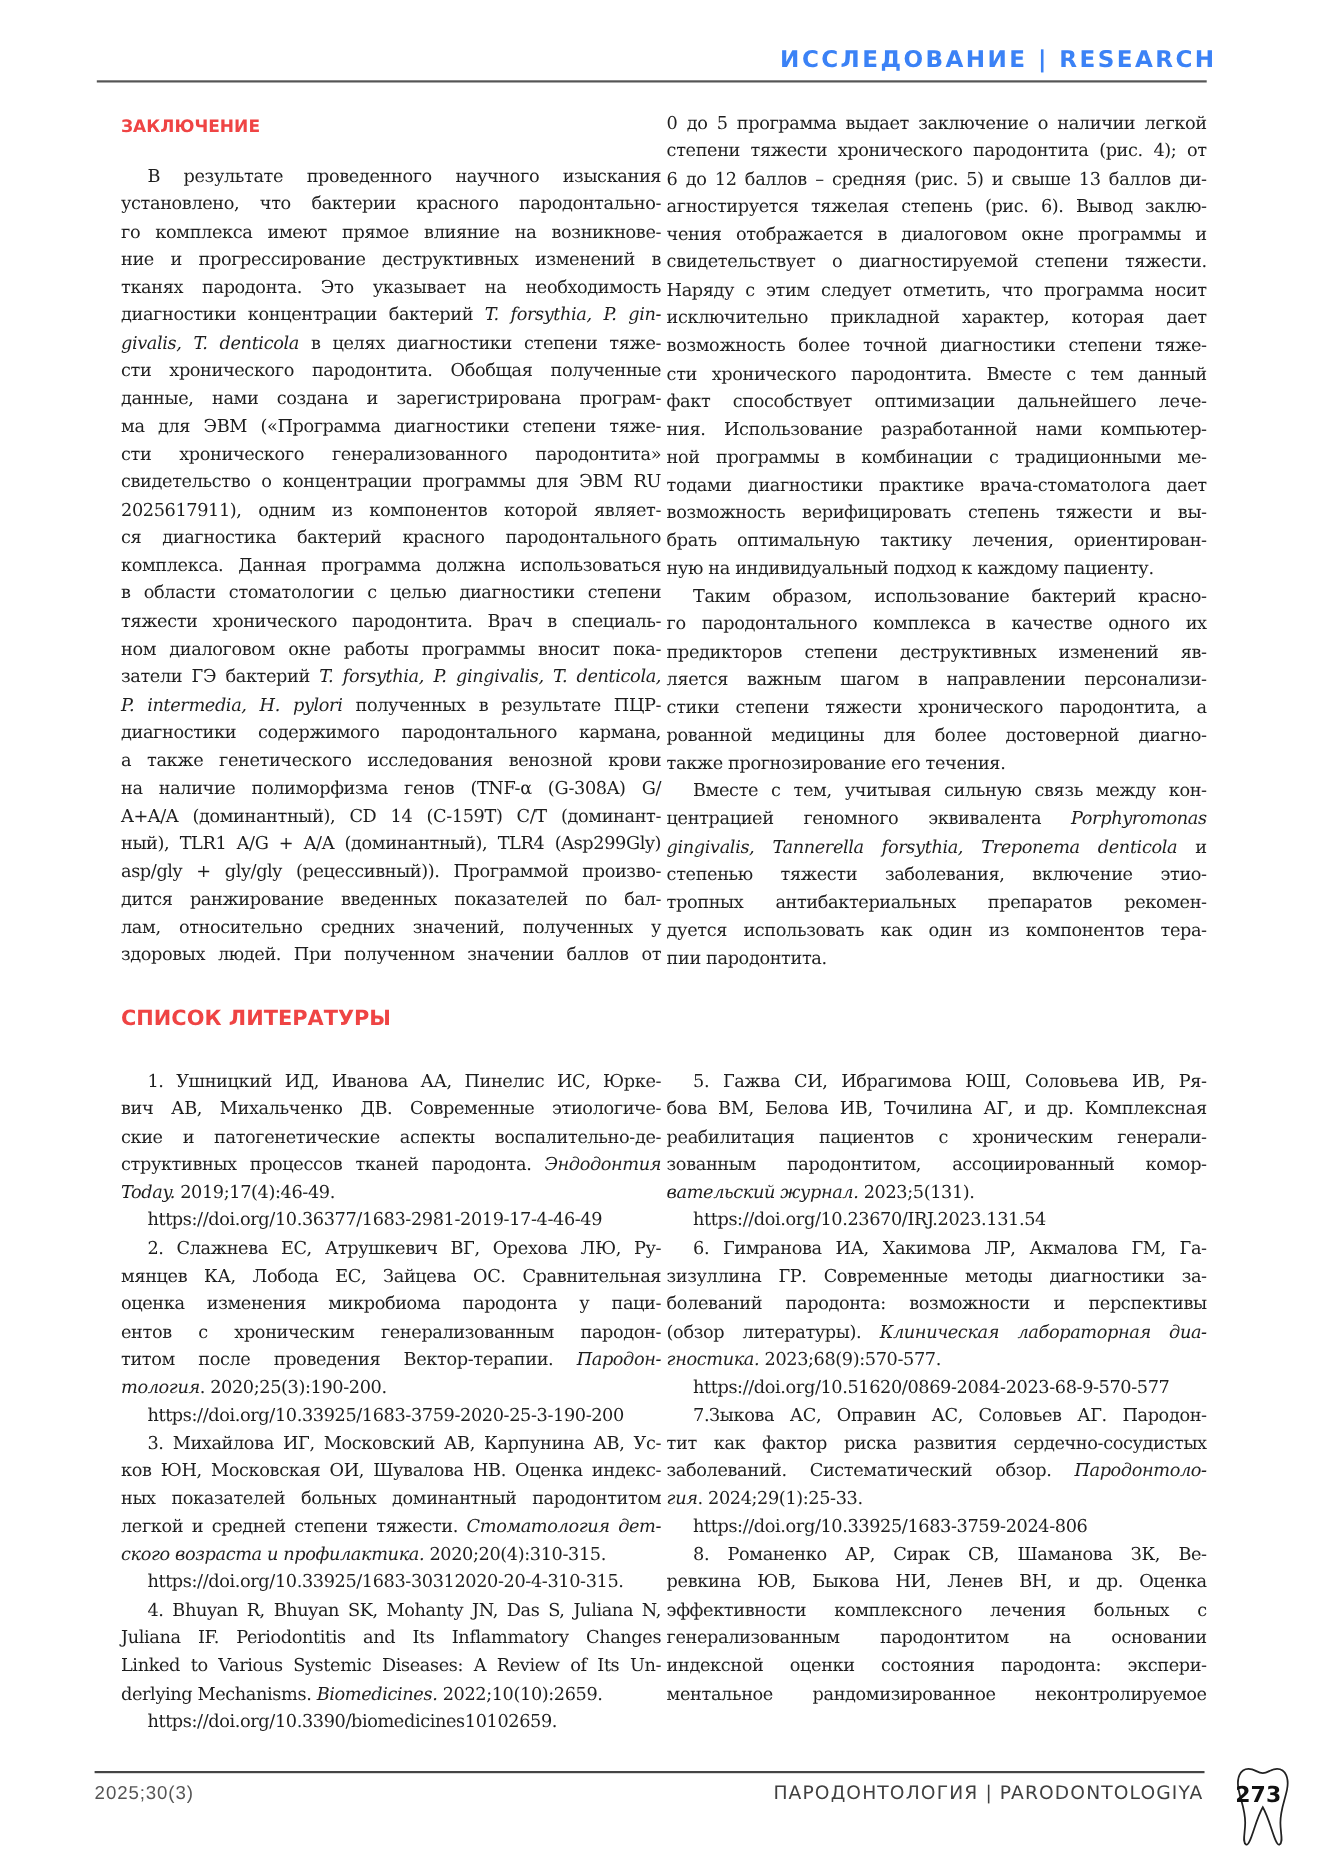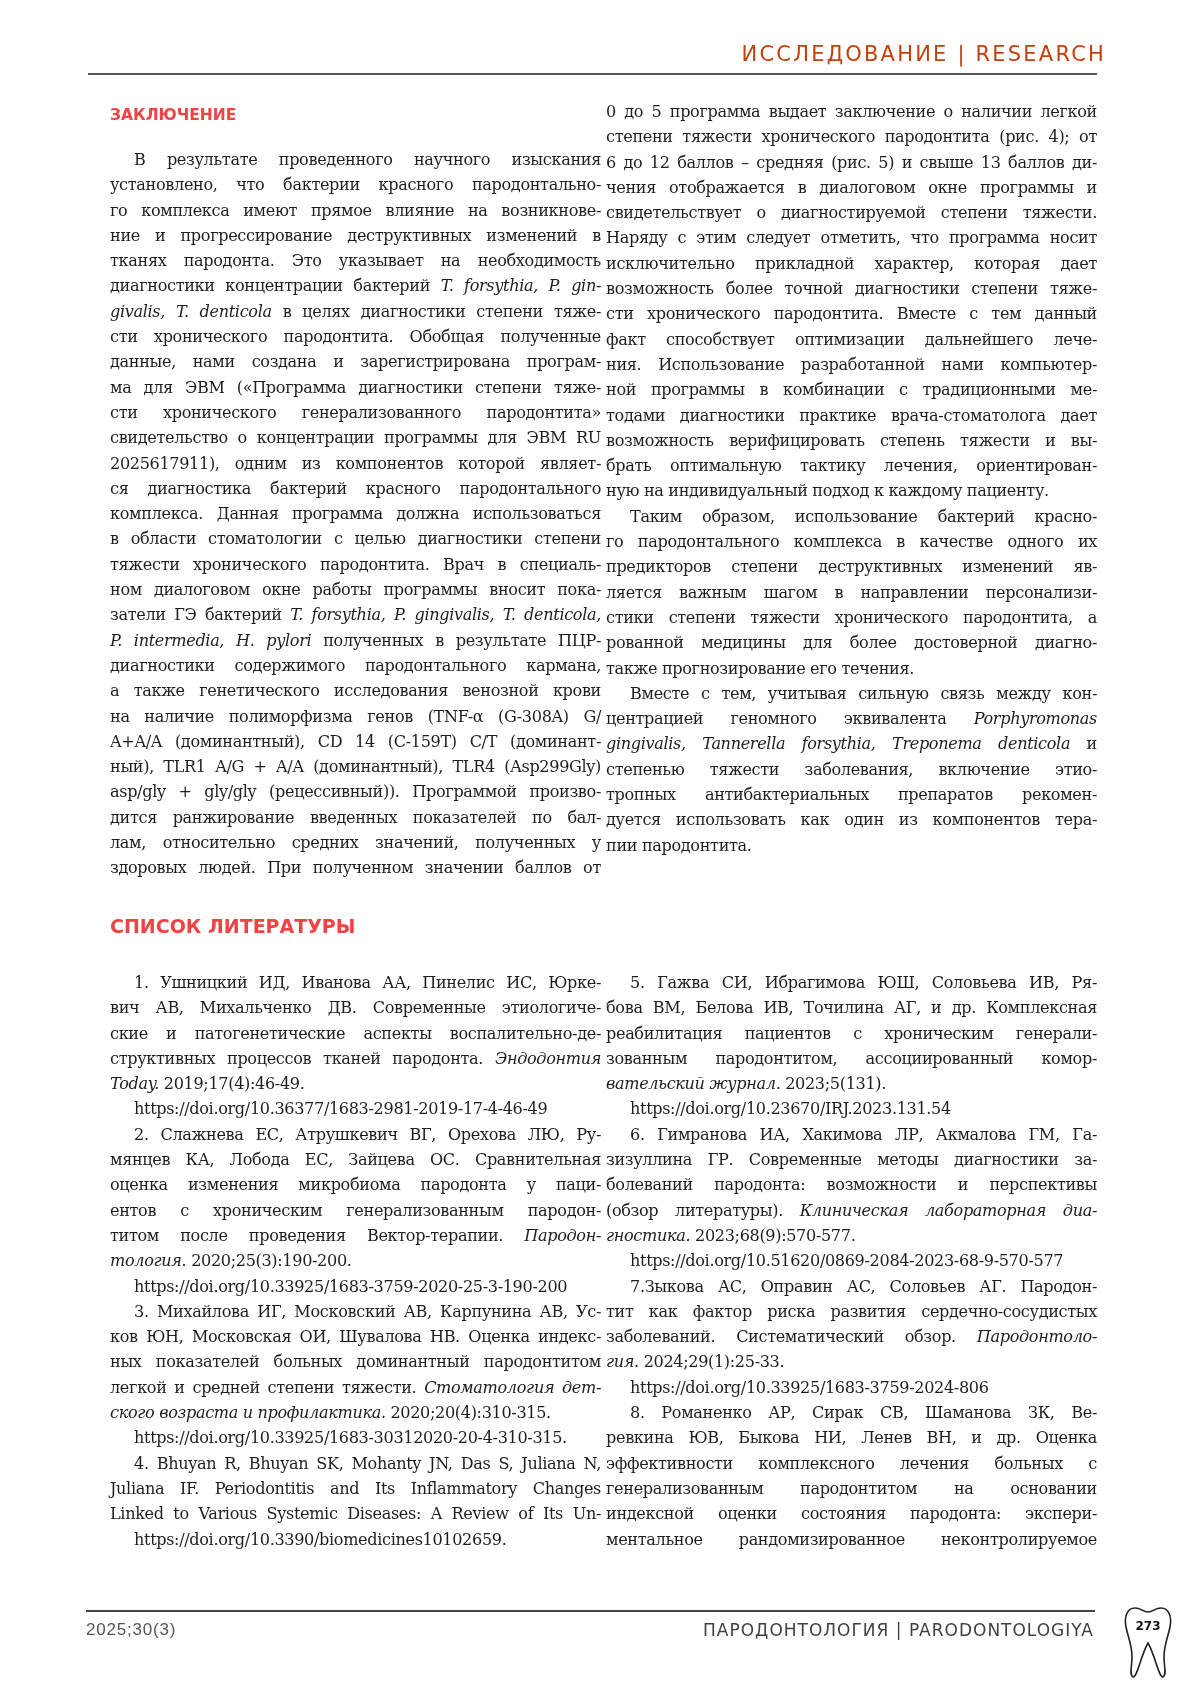--- a/index.html
+++ b/index.html
@@ -4,21 +4,21 @@
   <style>
     html, body { margin: 0; padding: 0; background: #ffffff; }
     body {
       width: 1200px; height: 1697px; position: relative; overflow: hidden;
       color: #1e1e1e;
       font-family: "DejaVu Serif", "Liberation Serif", serif;
     }
     .running-head {
       position: absolute; right: 94px; top: 42px;
       font-family: "DejaVu Sans", "Liberation Sans", sans-serif;
-      font-weight: normal; font-size: 21px; letter-spacing: 2.2px; color: #c2410c;
+      font-weight: bold; font-size: 21px; letter-spacing: 2.2px; color: #3b82f6;
     }
     .head-rule {
       position: absolute; left: 88px; width: 1009px; top: 73px; height: 2px; background: #555;
     }
     .col { position: absolute; width: 491px; }
     .col-left { left: 110px; }
     .col-right { left: 606px; }
     .section-title {
       position: absolute;
       font-family: "DejaVu Sans", "Liberation Sans", sans-serif;
@@ -44,23 +44,23 @@
     }
     .footer-right {
       position: absolute; right: 106px; top: 1620px;
       font-family: "DejaVu Sans", "Liberation Sans", sans-serif;
       font-size: 17px; color: #404040; letter-spacing: 1px;
     }
     .tooth {
       position: absolute; left: 1123px; top: 1605px; width: 50px; height: 75px;
     }
     .page-num {
-      position: absolute; left: 1123px; top: 1619px; width: 50px; text-align: center;
+      position: absolute; left: 1123px; top: 1619px; width: 50px; 
       font-family: "DejaVu Sans", "Liberation Sans", sans-serif;
-      font-weight: bold; font-size: 12px; color: #111;
+      font-weight: bold; font-size: 20px; color: #111;
     }
   </style>
 </head>
 <body>
 
 <div class="running-head">ИССЛЕДОВАНИЕ | RESEARCH</div>
 <div class="head-rule"></div>
 
 <div class="section-title t-conclusion">ЗАКЛЮЧЕНИЕ</div>
 <div class="col col-left" style="top:147px;">
@@ -91,20 +91,21 @@
     <div class="ln">ный), TLR1 A/G + A/A (доминантный), TLR4 (Asp299Gly)</div>
     <div class="ln">asp/gly + gly/gly (рецессивный)). Программой произво-</div>
     <div class="ln">дится ранжирование введенных показателей по бал-</div>
     <div class="ln">лам, относительно средних значений, полученных у</div>
     <div class="ln">здоровых людей. При полученном значении баллов от</div>
   </div>
 <div class="col col-right" style="top:99px;">
     <div class="ln">0 до 5 программа выдает заключение о наличии легкой</div>
     <div class="ln">степени тяжести хронического пародонтита (рис. 4); от</div>
     <div class="ln">6 до 12 баллов – средняя (рис. 5) и свыше 13 баллов ди-</div>
+    <div class="ln">агностируется тяжелая степень (рис. 6). Вывод заклю-</div>
     <div class="ln">чения отображается в диалоговом окне программы и</div>
     <div class="ln">свидетельствует о диагностируемой степени тяжести.</div>
     <div class="ln">Наряду с этим следует отметить, что программа носит</div>
     <div class="ln">исключительно прикладной характер, которая дает</div>
     <div class="ln">возможность более точной диагностики степени тяже-</div>
     <div class="ln">сти хронического пародонтита. Вместе с тем данный</div>
     <div class="ln">факт способствует оптимизации дальнейшего лече-</div>
     <div class="ln">ния. Использование разработанной нами компьютер-</div>
     <div class="ln">ной программы в комбинации с традиционными ме-</div>
     <div class="ln">тодами диагностики практике врача-стоматолога дает</div>
@@ -144,20 +145,21 @@
     <div class="ln ind last">https://doi.org/10.33925/1683-3759-2020-25-3-190-200</div>
     <div class="ln ind">3. Михайлова ИГ, Московский АВ, Карпунина АВ, Ус-</div>
     <div class="ln">ков ЮН, Московская ОИ, Шувалова НВ. Оценка индекс-</div>
     <div class="ln">ных показателей больных доминантный пародонтитом</div>
     <div class="ln">легкой и средней степени тяжести. <i>Стоматология дет-</i></div>
     <div class="ln last"><i>ского возраста и профилактика.</i> 2020;20(4):310-315.</div>
     <div class="ln ind last">https://doi.org/10.33925/1683-30312020-20-4-310-315.</div>
     <div class="ln ind">4. Bhuyan R, Bhuyan SK, Mohanty JN, Das S, Juliana N,</div>
     <div class="ln">Juliana IF. Periodontitis and Its Inflammatory Changes</div>
     <div class="ln">Linked to Various Systemic Diseases: A Review of Its Un-</div>
+    <div class="ln last">derlying Mechanisms. <i>Biomedicines.</i> 2022;10(10):2659.</div>
     <div class="ln ind last">https://doi.org/10.3390/biomedicines10102659.</div>
   </div>
 <div class="col col-right" style="top:970px;">
     <div class="ln ind">5. Гажва СИ, Ибрагимова ЮШ, Соловьева ИВ, Ря-</div>
     <div class="ln">бова ВМ, Белова ИВ, Точилина АГ, и др. Комплексная</div>
     <div class="ln">реабилитация пациентов с хроническим генерали-</div>
     <div class="ln">зованным пародонтитом, ассоциированный комор-</div>
     <div class="ln last"><i>вательский журнал.</i> 2023;5(131).</div>
     <div class="ln ind last">https://doi.org/10.23670/IRJ.2023.131.54</div>
     <div class="ln ind">6. Гимранова ИА, Хакимова ЛР, Акмалова ГМ, Га-</div>

